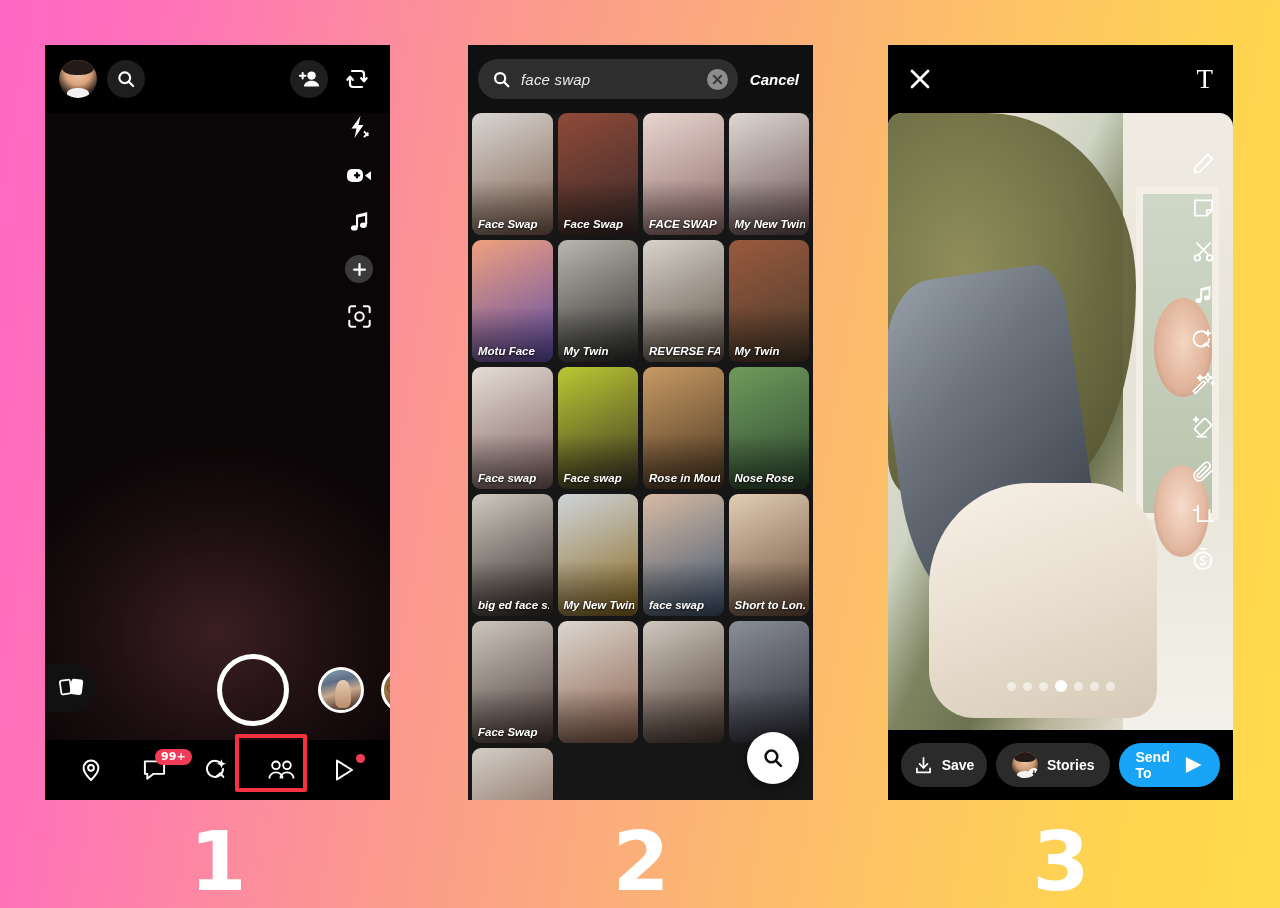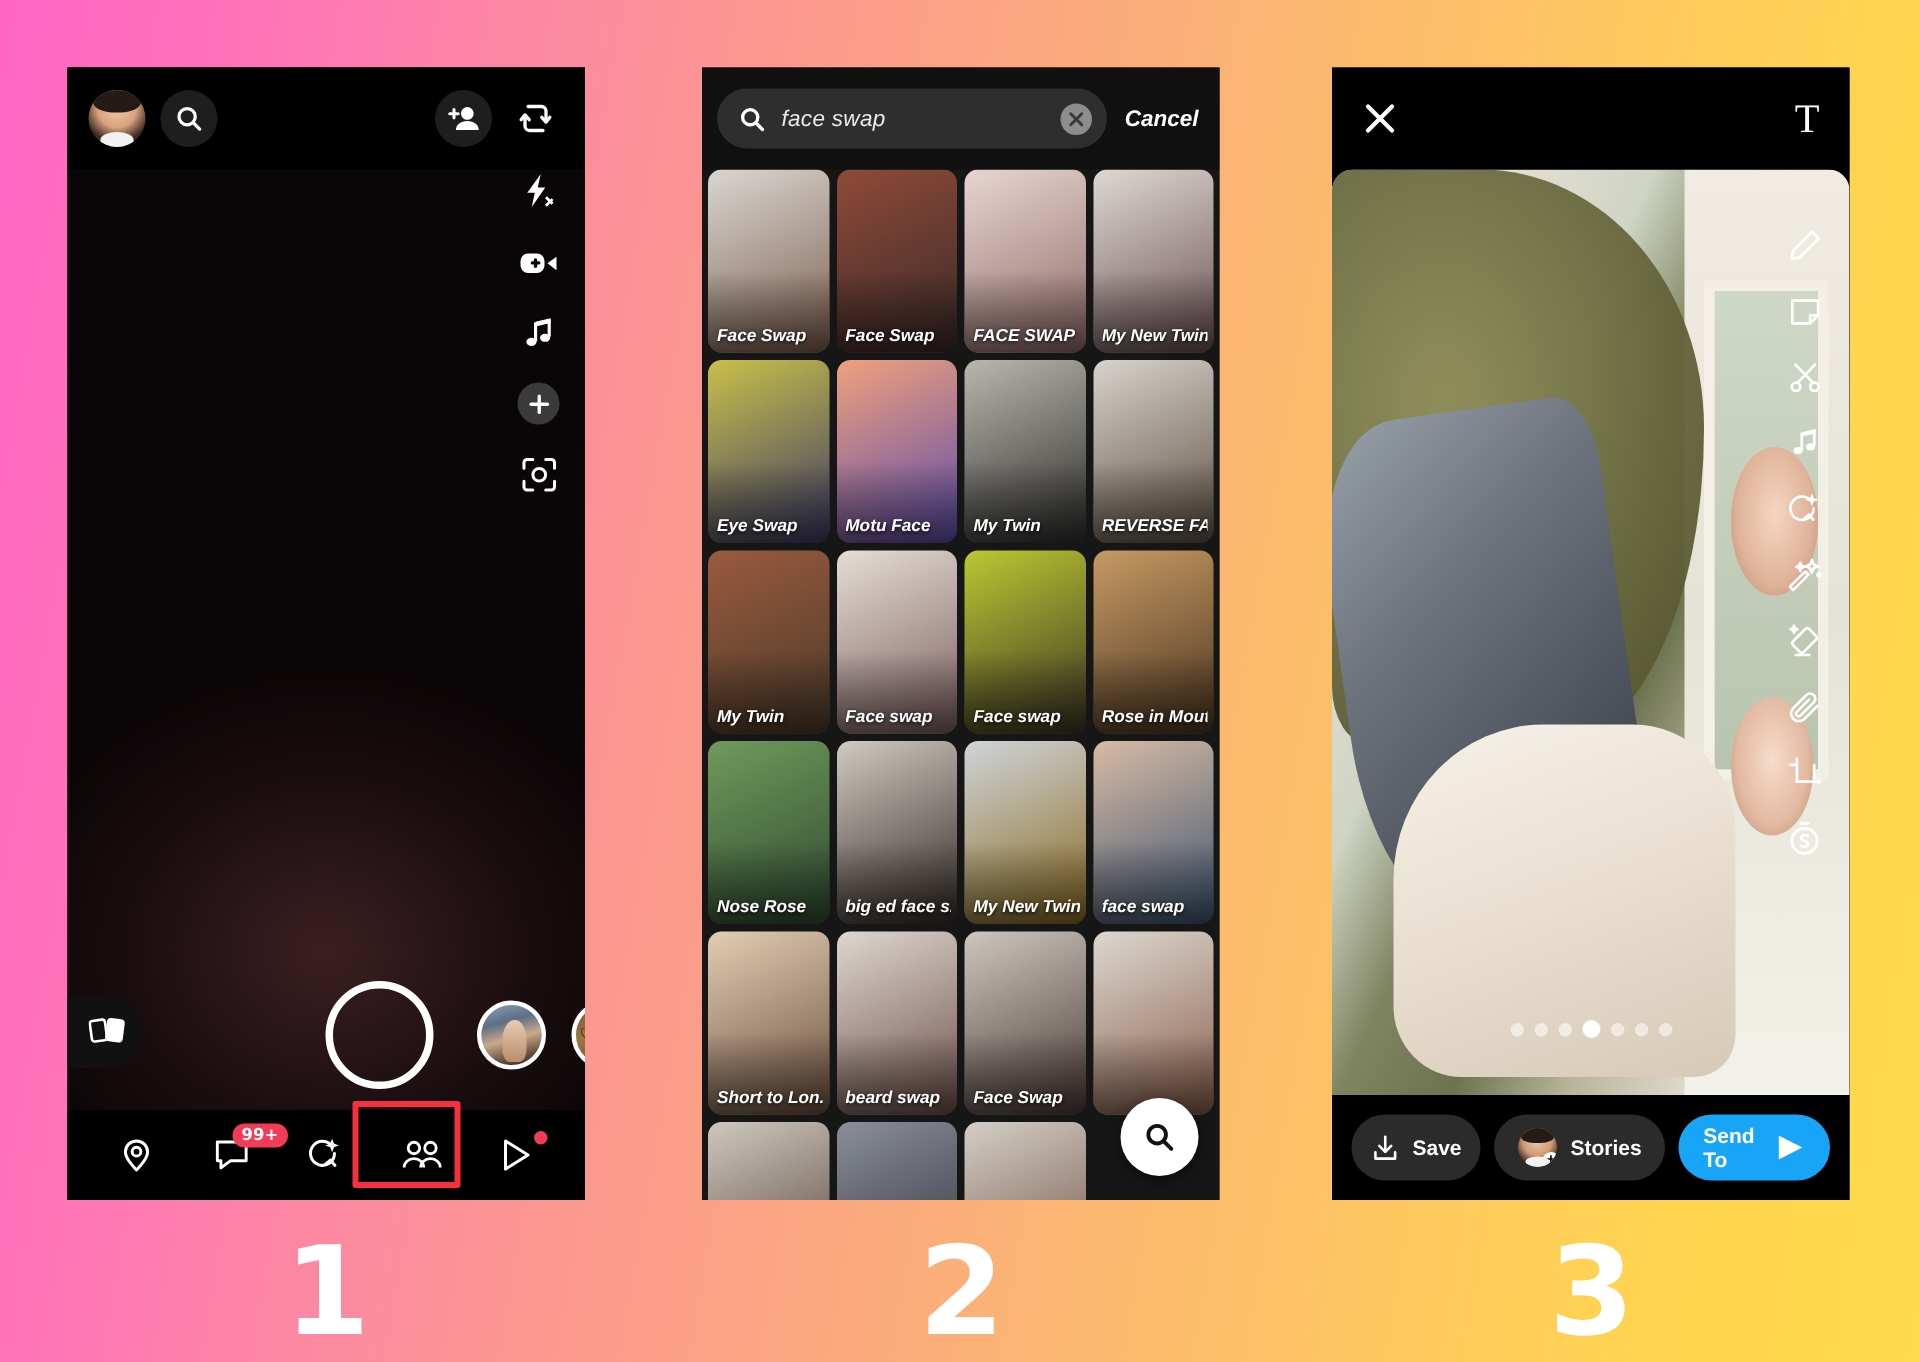--- a/index.html
+++ b/index.html
@@ -423,24 +423,20 @@
         <div class="lbl">Face Swap</div>
       </div>
       <div class="lens-cell" style="background: linear-gradient(155deg, rgb(232, 214, 208) 0%, rgb(142, 106, 104) 100%);">
         <div class="sheen"></div>
         <div class="lbl">FACE SWAP</div>
       </div>
       <div class="lens-cell" style="background: linear-gradient(155deg, rgb(222, 217, 210) 0%, rgb(106, 79, 82) 100%);">
         <div class="sheen"></div>
         <div class="lbl">My New Twin</div>
       </div>
-      <div class="lens-cell" style="background: linear-gradient(155deg, rgb(201, 192, 74) 0%, rgb(60, 58, 102) 100%);">
-        <div class="sheen"></div>
-        <div class="lbl">Eye Swap</div>
-      </div>
       <div class="lens-cell" style="background: linear-gradient(155deg, rgb(240, 161, 126) 0%, rgb(91, 75, 168) 100%);">
         <div class="sheen"></div>
         <div class="lbl">Motu Face</div>
       </div>
       <div class="lens-cell" style="background: linear-gradient(155deg, rgb(185, 183, 174) 0%, rgb(46, 45, 43) 100%);">
         <div class="sheen"></div>
         <div class="lbl">My Twin</div>
       </div>
       <div class="lens-cell" style="background: linear-gradient(155deg, rgb(215, 211, 204) 0%, rgb(94, 80, 68) 100%);">
         <div class="sheen"></div>
@@ -474,24 +470,20 @@
         <div class="sheen"></div>
         <div class="lbl">My New Twin</div>
       </div>
       <div class="lens-cell" style="background: linear-gradient(155deg, rgb(216, 187, 164) 0%, rgb(61, 84, 112) 100%);">
         <div class="sheen"></div>
         <div class="lbl">face swap</div>
       </div>
       <div class="lens-cell" style="background: linear-gradient(155deg, rgb(227, 205, 180) 0%, rgb(106, 79, 60) 100%);">
         <div class="sheen"></div>
         <div class="lbl">Short to Lon...</div>
-      </div>
-      <div class="lens-cell" style="background: linear-gradient(155deg, rgb(222, 215, 207) 0%, rgb(109, 79, 74) 100%);">
-        <div class="sheen"></div>
-        <div class="lbl">beard swap</div>
       </div>
       <div class="lens-cell" style="background: linear-gradient(155deg, rgb(205, 199, 191) 0%, rgb(75, 58, 54) 100%);">
         <div class="sheen"></div>
         <div class="lbl">Face Swap</div>
       </div>
       <div class="lens-cell" style="background: linear-gradient(155deg, rgb(220, 215, 208) 0%, rgb(138, 95, 74) 100%);">
         <div class="sheen"></div>
         <div class="lbl"></div>
       </div>
       <div class="lens-cell" style="background: linear-gradient(155deg, rgb(207, 200, 191) 0%, rgb(76, 58, 48) 100%);">

